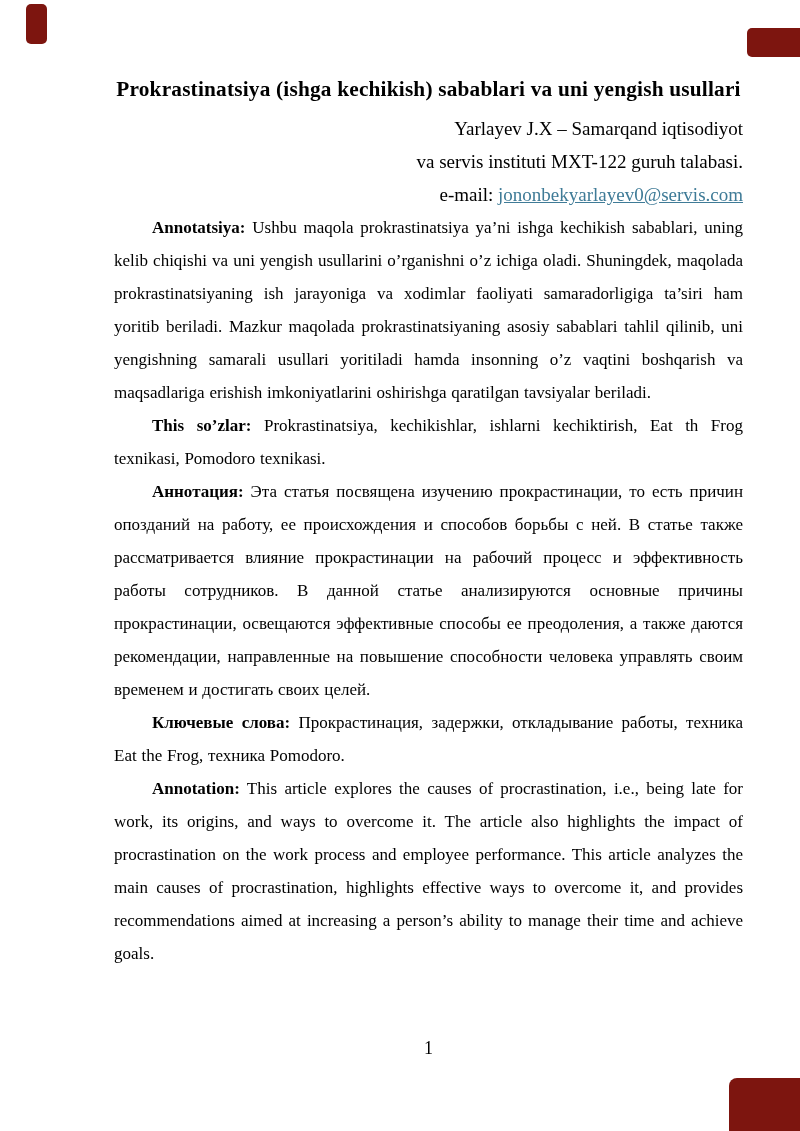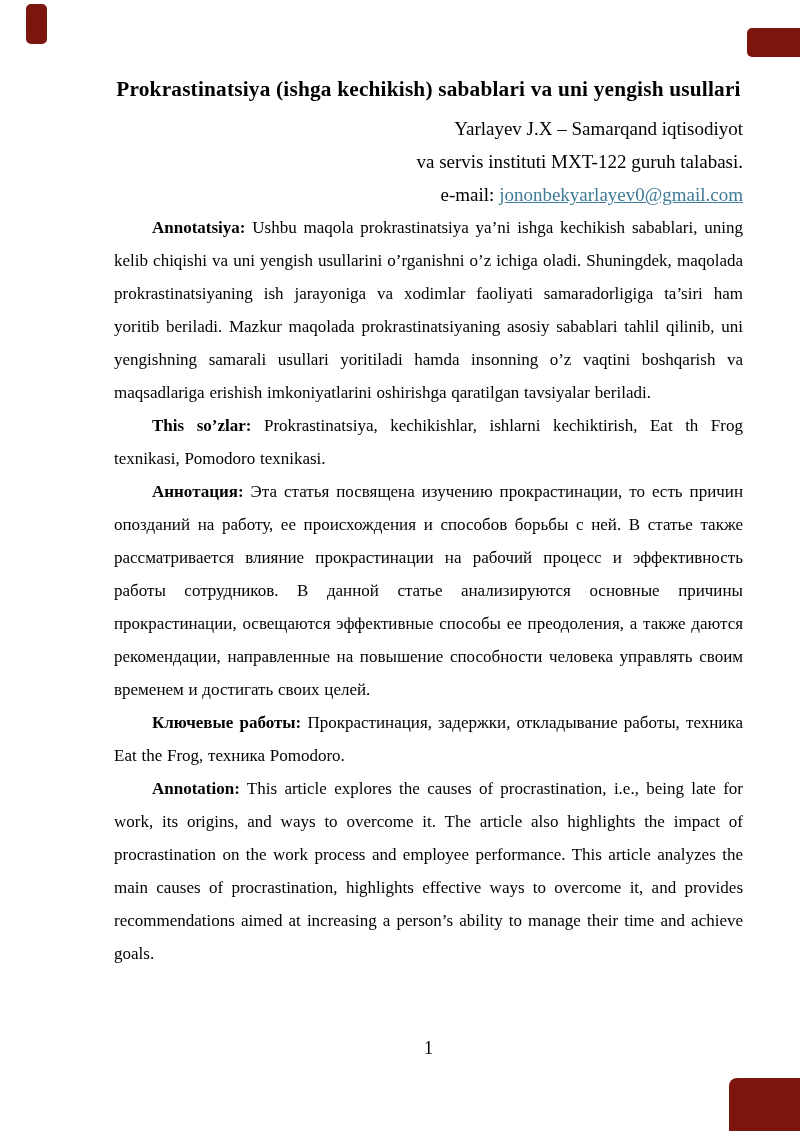--- a/index.html
+++ b/index.html
@@ -70,31 +70,31 @@
   <div class="corner-mark br"></div>
 
   <div class="content">
 
     <h1 class="doc-title">Prokrastinatsiya (ishga kechikish) sabablari va uni yengish usullari</h1>
 
     <div class="author-block">
       <div class="author-line">Yarlayev J.X – Samarqand iqtisodiyot</div>
       <div class="author-line">va servis instituti MXT-122 guruh talabasi.</div>
       <div class="author-line">
-        <span>e-mail: </span><a class="email-link">jononbekyarlayev0@gmail.com</a>
+        <span>e-mail: </span><a class="email-link">jononbekyarlayev0@servis.com</a>
       </div>
     </div>
 
     <p class="body-par"><b>Annotatsiya:</b><span> Ushbu maqola prokrastinatsiya ya’ni ishga kechikish sabablari, uning kelib chiqishi va uni yengish usullarini o’rganishni o’z ichiga oladi. Shuningdek, maqolada prokrastinatsiyaning ish jarayoniga va xodimlar faoliyati samaradorligiga ta’siri ham yoritib beriladi. Mazkur maqolada prokrastinatsiyaning asosiy sabablari tahlil qilinib, uni yengishning samarali usullari yoritiladi hamda insonning o’z vaqtini boshqarish va maqsadlariga erishish imkoniyatlarini oshirishga qaratilgan tavsiyalar beriladi.</span></p>
 
     <p class="body-par"><b>This so’zlar:</b><span> Prokrastinatsiya, kechikishlar, ishlarni kechiktirish, Eat th Frog texnikasi, Pomodoro texnikasi.</span></p>
 
     <p class="body-par"><b>Аннотация:</b><span> Эта статья посвящена изучению прокрастинации, то есть причин опозданий на работу, ее происхождения и способов борьбы с ней. В статье также рассматривается влияние прокрастинации на рабочий процесс и эффективность работы сотрудников. В данной статье анализируются основные причины прокрастинации, освещаются эффективные способы ее преодоления, а также даются рекомендации, направленные на повышение способности человека управлять своим временем и достигать своих целей.</span></p>
 
-    <p class="body-par"><b>Ключевые работы:</b><span> Прокрастинация, задержки, откладывание работы, техника Eat the Frog, техника Pomodoro.</span></p>
+    <p class="body-par"><b>Ключевые слова:</b><span> Прокрастинация, задержки, откладывание работы, техника Eat the Frog, техника Pomodoro.</span></p>
 
     <p class="body-par"><b>Annotation:</b><span> This article explores the causes of procrastination, i.e., being late for work, its origins, and ways to overcome it. The article also highlights the impact of procrastination on the work process and employee performance. This article analyzes the main causes of procrastination, highlights effective ways to overcome it, and provides recommendations aimed at increasing a person’s ability to manage their time and achieve goals.</span></p>
 
   </div>
 
   <div class="footer-num">1</div>
 
 </div>
 
 </body></html>

